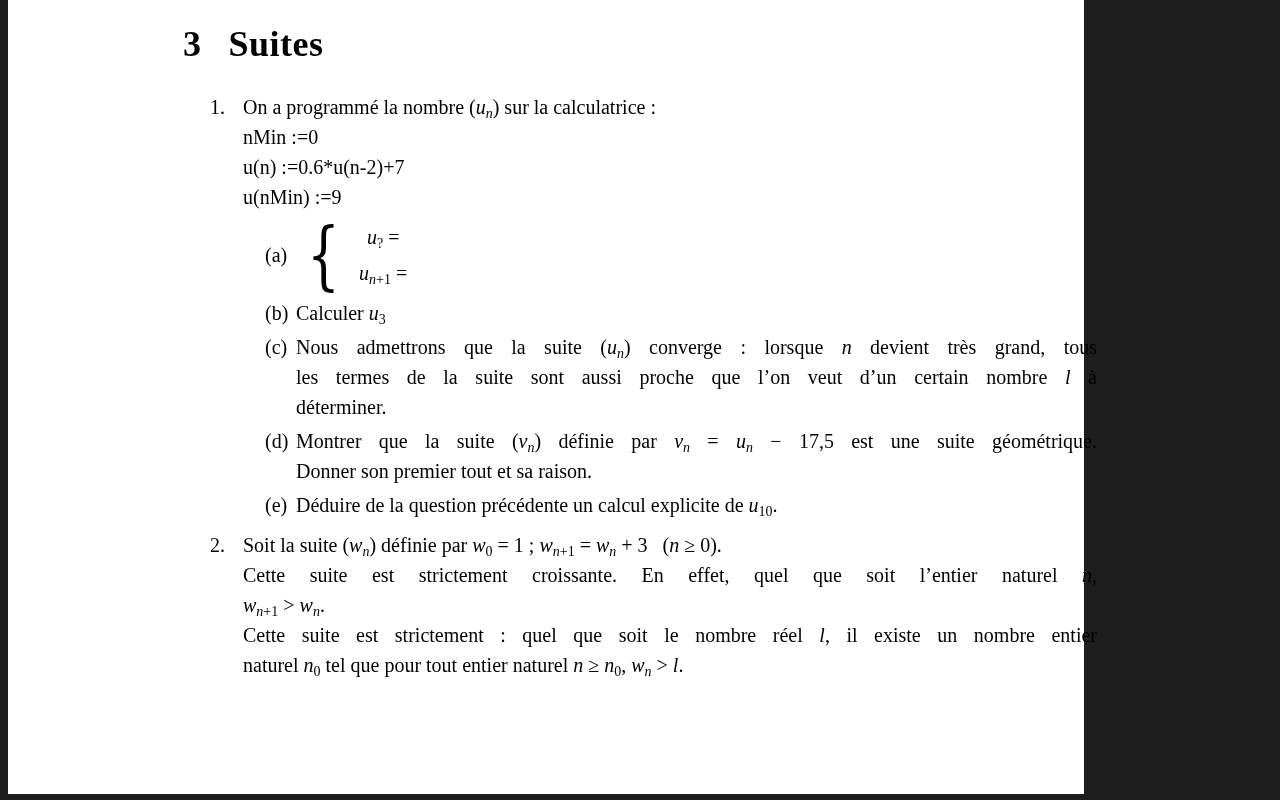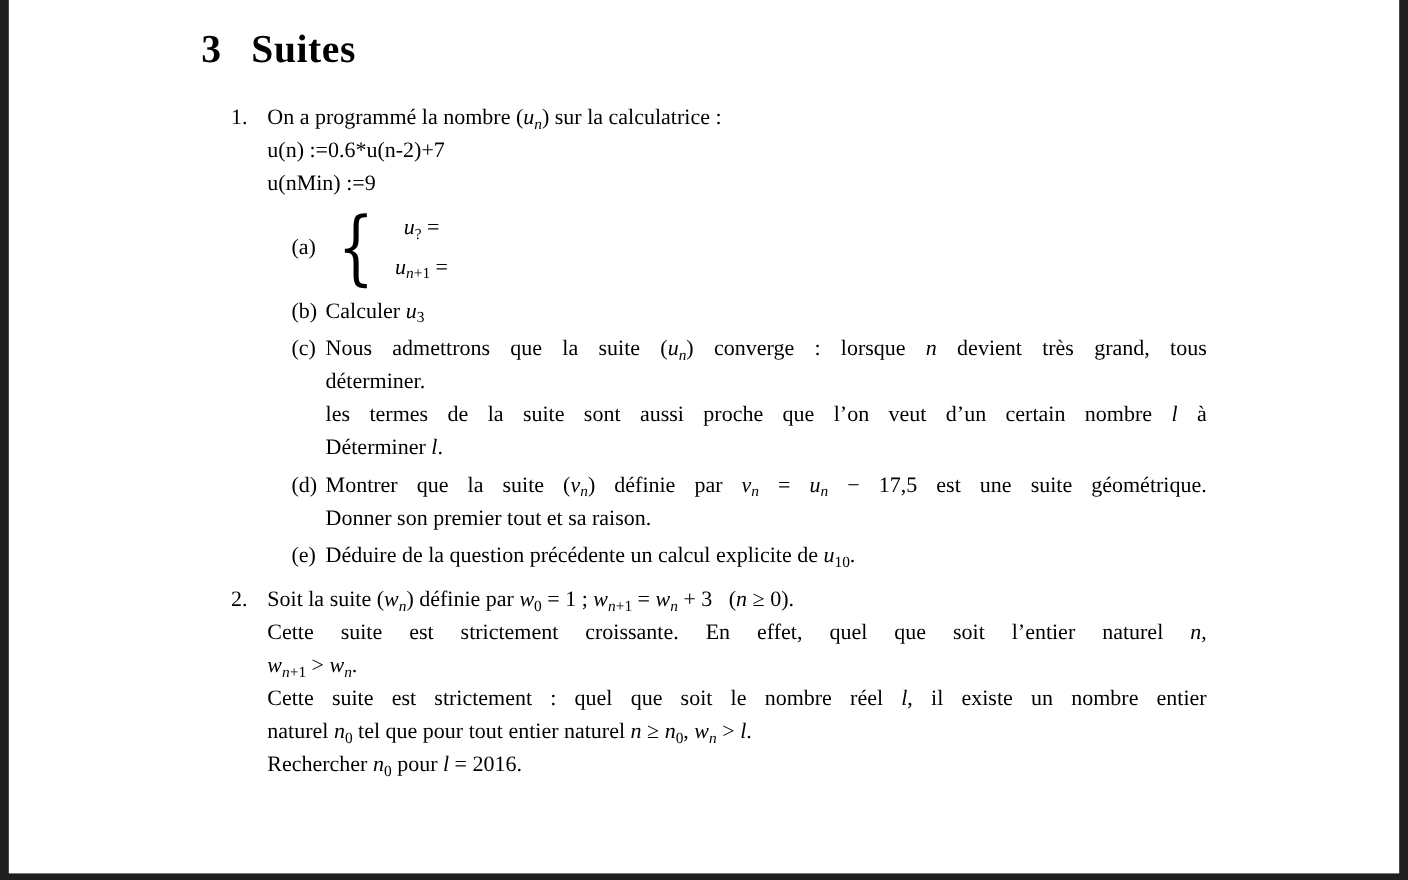--- a/index.html
+++ b/index.html
@@ -5,21 +5,21 @@
   html,body{margin:0;padding:0}
   body{
     width:1280px;height:800px;
     background:#1e1e1e;
     overflow:hidden;
     font-family:"Liberation Serif",serif;
     color:#000;
   }
   .page{
     position:absolute;left:8px;top:0;
-    width:1264px;height:794px;
+    width:1076px;height:794px;
     background:#ffffff;
   }
   .doc{padding-top:24px}
   .heading{
     margin:0 0 28px 175px;
     font-size:36px;font-weight:bold;line-height:40px;
     letter-spacing:0.5px;
   }
   .heading .num{margin-right:27px}
   .block{position:relative;font-size:20px;line-height:30px}
@@ -47,57 +47,56 @@
 
 <div class="page">
   <div class="doc">
     <h1 class="heading">
       <span class="num">3</span><span>Suites</span>
     </h1>
     <div id="doc-content">
         <div class="block item">
           <span class="label">1.</span>
           <div class="line"><span class="r">On a programmé la nombre (</span><span class="i">u</span><span class="subsc"><span class="i">n</span></span><span class="r">) sur la calculatrice :</span></div>
+          <div class="line"><span class="r">nMin :=0</span></div>
           <div class="line"><span class="r">u(n) :=0.6*u(n-2)+7</span></div>
           <div class="line"><span class="r">u(nMin) :=9</span></div>
         </div>
         <div class="block sub has-sys">
           <span class="label">(a)</span>
           <div class="line"><span class="sys">
               <span class="brace">{</span>
               <span class="sys-rows">
                 <span class="sys-row"><span class="i">u</span><span class="subsc"><span class="r">?</span></span><span class="r"> =</span></span>
                 <span class="sys-row"><span class="i">u</span><span class="subsc"><span class="i">n</span><span class="r">+</span><span class="r">1</span></span><span class="r"> =</span></span>
               </span>
             </span></div>
         </div>
         <div class="block sub">
           <span class="label">(b)</span>
           <div class="line"><span class="r">Calculer </span><span class="i">u</span><span class="subsc"><span class="r">3</span></span></div>
         </div>
         <div class="block sub">
           <span class="label">(c)</span>
           <div class="line just"><span class="r">Nous admettrons que la suite (</span><span class="i">u</span><span class="subsc"><span class="i">n</span></span><span class="r">) converge : lorsque </span><span class="i">n</span><span class="r"> devient très grand, tous</span></div>
+          <div class="line just"><span class="r">les termes de la suite sont aussi proche que l’on veut d’un certain nombre </span><span class="i">l</span><span class="r"> à</span></div>
           <div class="line"><span class="r">déterminer.</span></div>
-          <div class="line just"><span class="r">les termes de la suite sont aussi proche que l’on veut d’un certain nombre </span><span class="i">l</span><span class="r"> à</span></div>
-          <div class="line"><span class="r">Déterminer </span><span class="i">l</span><span class="r">.</span></div>
         </div>
         <div class="block sub">
           <span class="label">(d)</span>
           <div class="line just"><span class="r">Montrer que la suite (</span><span class="i">v</span><span class="subsc"><span class="i">n</span></span><span class="r">) définie par </span><span class="i">v</span><span class="subsc"><span class="i">n</span></span><span class="r"> = </span><span class="i">u</span><span class="subsc"><span class="i">n</span></span><span class="r"> − 17,5 est une suite géométrique.</span></div>
           <div class="line"><span class="r">Donner son premier tout et sa raison.</span></div>
         </div>
         <div class="block sub">
           <span class="label">(e)</span>
           <div class="line"><span class="r">Déduire de la question précédente un calcul explicite de </span><span class="i">u</span><span class="subsc"><span class="r">1</span><span class="r">0</span></span><span class="r">.</span></div>
         </div>
         <div class="block item">
           <span class="label">2.</span>
           <div class="line"><span class="r">Soit la suite (</span><span class="i">w</span><span class="subsc"><span class="i">n</span></span><span class="r">) définie par </span><span class="i">w</span><span class="subsc"><span class="r">0</span></span><span class="r"> = 1 ; </span><span class="i">w</span><span class="subsc"><span class="i">n</span><span class="r">+</span><span class="r">1</span></span><span class="r"> = </span><span class="i">w</span><span class="subsc"><span class="i">n</span></span><span class="r"> + 3  (</span><span class="i">n</span><span class="r"> ≥ 0).</span></div>
           <div class="line just"><span class="r">Cette suite est strictement croissante. En effet, quel que soit l’entier naturel </span><span class="i">n</span><span class="r">,</span></div>
           <div class="line"><span class="i">w</span><span class="subsc"><span class="i">n</span><span class="r">+</span><span class="r">1</span></span><span class="r"> &gt; </span><span class="i">w</span><span class="subsc"><span class="i">n</span></span><span class="r">.</span></div>
           <div class="line just"><span class="r">Cette suite est strictement : quel que soit le nombre réel </span><span class="i">l</span><span class="r">, il existe un nombre entier</span></div>
           <div class="line"><span class="r">naturel </span><span class="i">n</span><span class="subsc"><span class="r">0</span></span><span class="r"> tel que pour tout entier naturel </span><span class="i">n</span><span class="r"> ≥ </span><span class="i">n</span><span class="subsc"><span class="r">0</span></span><span class="r">, </span><span class="i">w</span><span class="subsc"><span class="i">n</span></span><span class="r"> &gt; </span><span class="i">l</span><span class="r">.</span></div>
-          <div class="line"><span class="r">Rechercher </span><span class="i">n</span><span class="subsc"><span class="r">0</span></span><span class="r"> pour </span><span class="i">l</span><span class="r"> = 2016.</span></div>
         </div>
       </div>
   </div>
 </div>
 
 </body></html>

